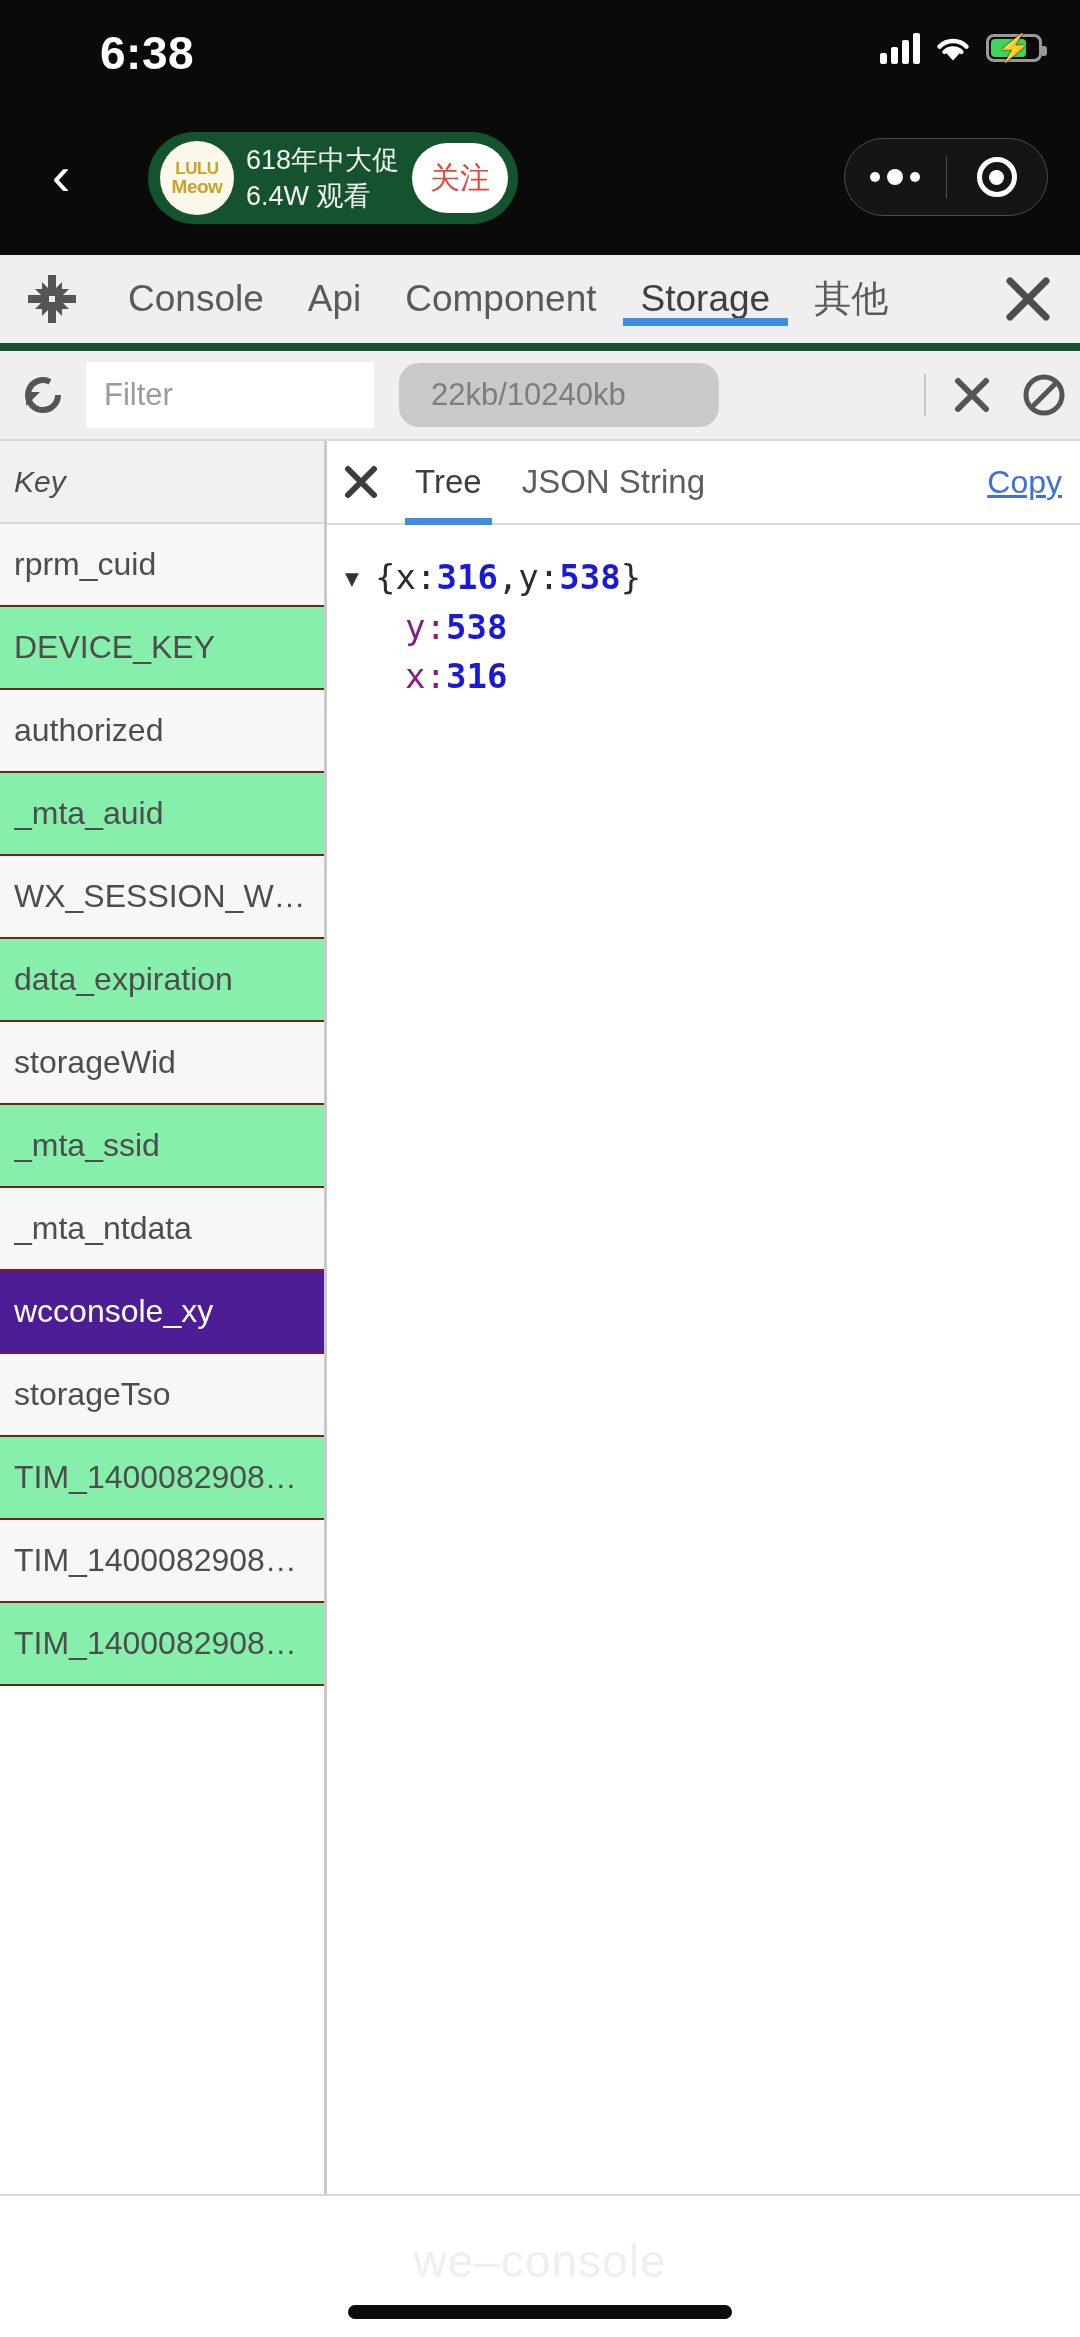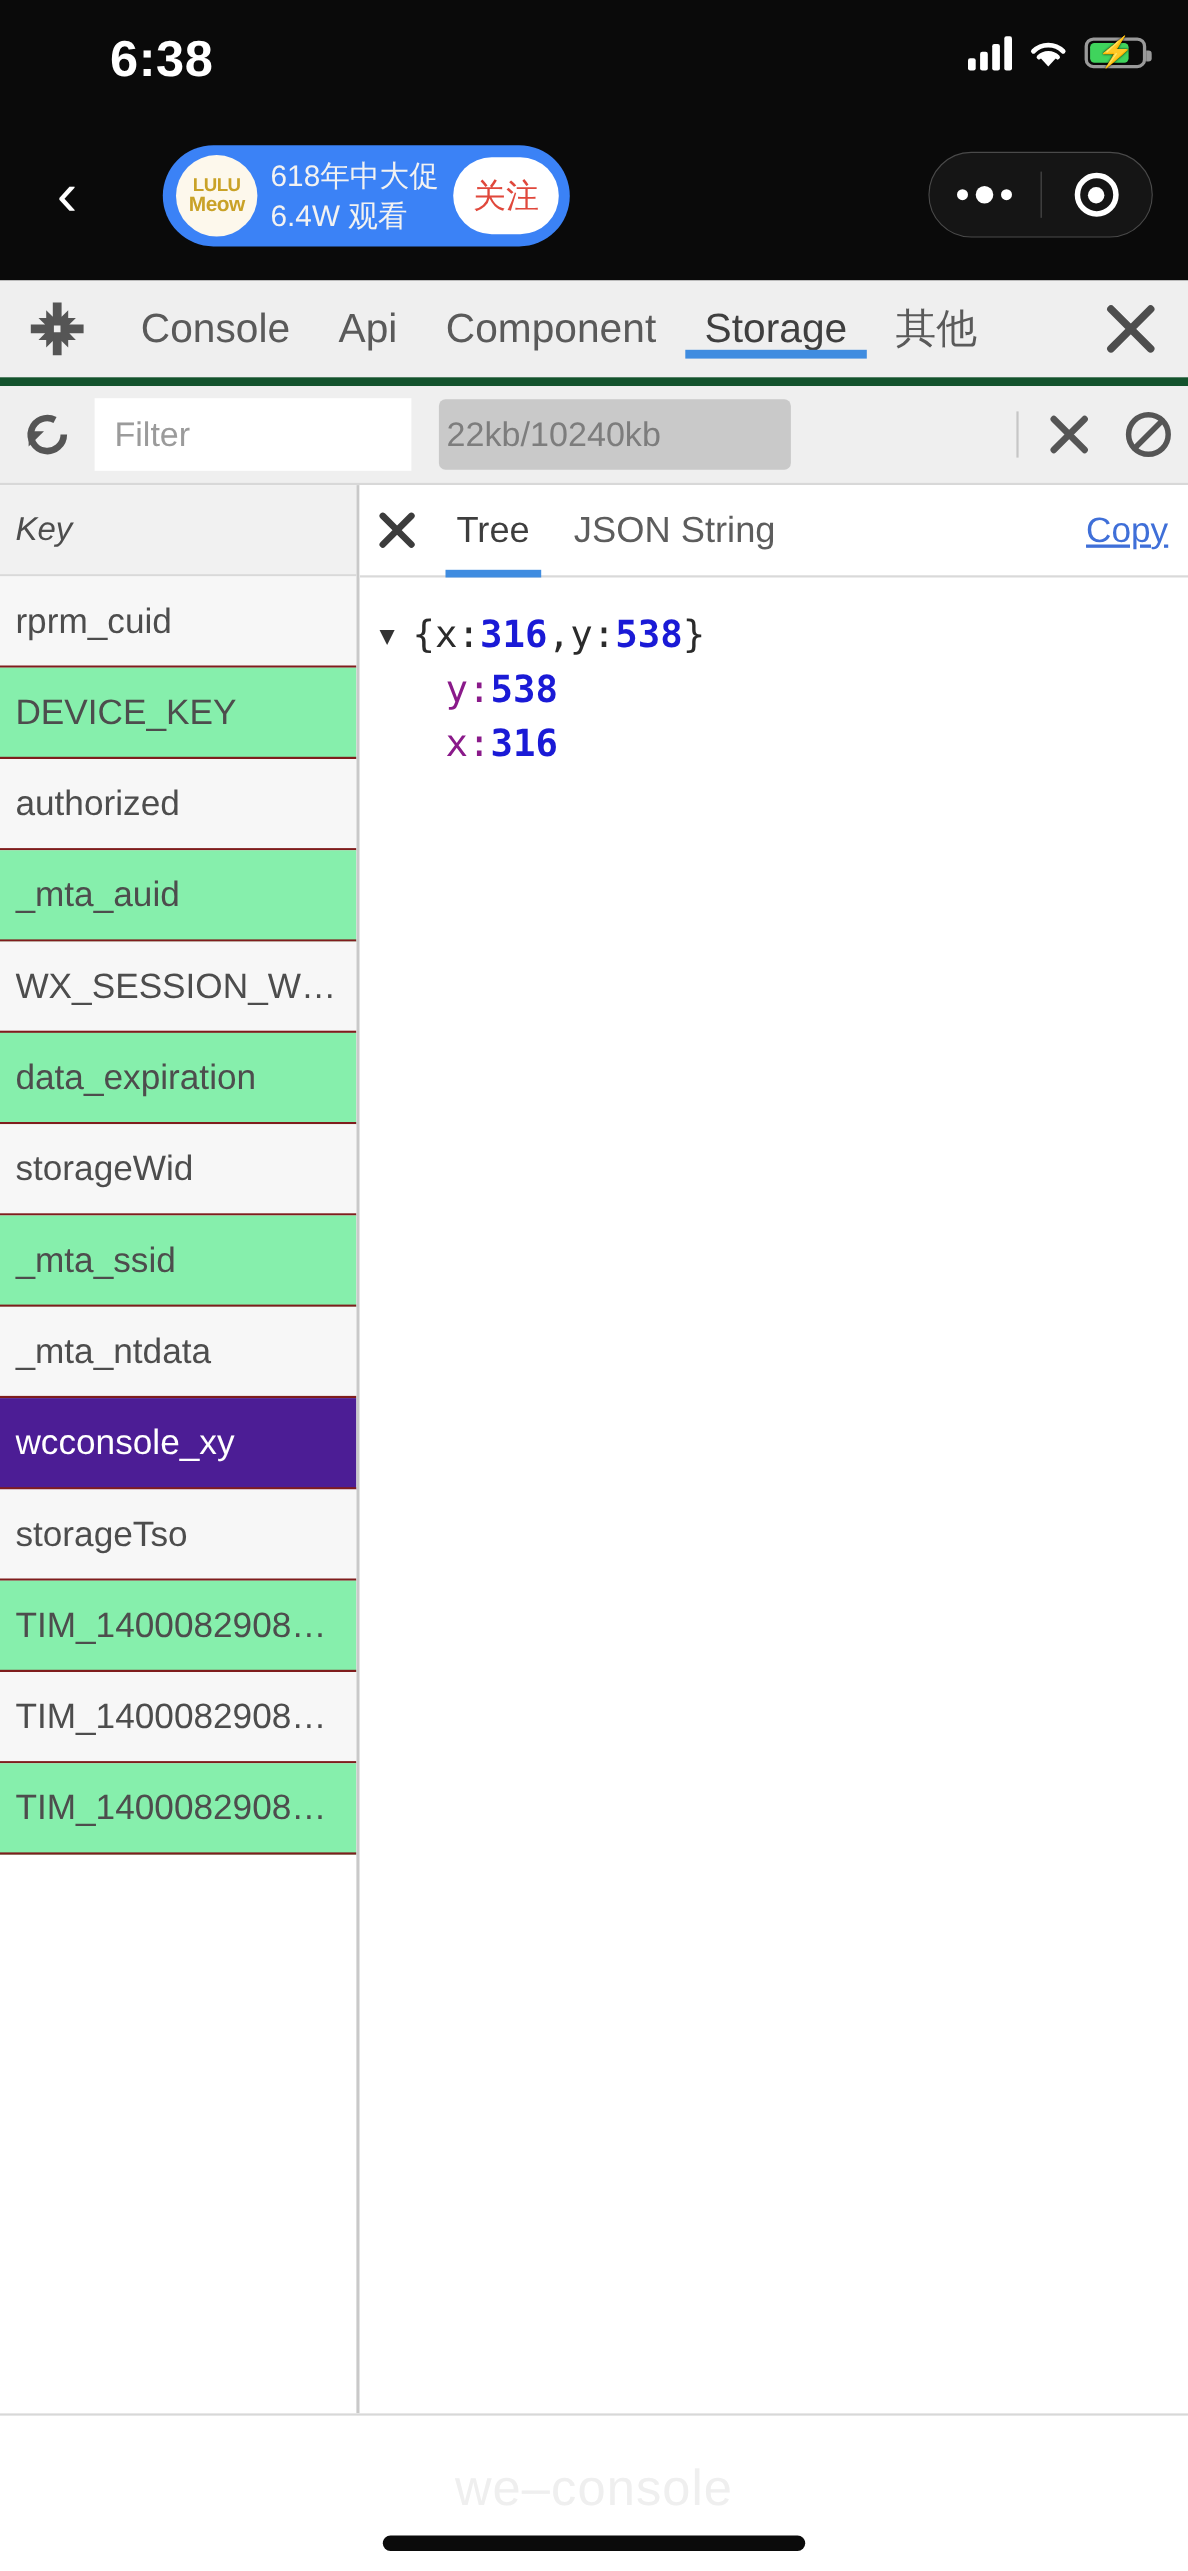--- a/index.html
+++ b/index.html
@@ -58,21 +58,21 @@
   }
   .back-arrow {
     position: absolute; left: 34px; top: 40px;
     width: 54px; height: 72px;
     display: flex; align-items: center; justify-content: center;
     color: #fff; font-size: 56px; font-weight: 300; line-height: 1;
   }
   .live-pill {
     position: absolute; left: 148px; top: 32px;
     height: 92px; width: 370px;
-    background: #3b82f6; border-radius: 46px;
+    background: #14532d; border-radius: 46px;
     display: flex; align-items: center; padding: 0 10px 0 12px;
   }
   .avatar {
     width: 74px; height: 74px; border-radius: 50%;
     background: #fdf8ec; flex: 0 0 74px;
     display: flex; flex-direction: column;
     align-items: center; justify-content: center;
     overflow: hidden;
   }
   .avatar .l1 { color: #c9a227; font-size: 17px; font-weight: 700; letter-spacing: -0.5px; line-height: 1; }
@@ -143,23 +143,23 @@
   .refresh-icon { width: 86px; display: flex; align-items: center; justify-content: center; }
   .filter-input {
     width: 288px; height: 66px; background: #ffffff;
     border: none; outline: none;
     font-family: "Liberation Sans", sans-serif;
     font-size: 31px; color: #444; padding: 0 18px;
   }
   .filter-input::placeholder { color: #9b9b9b; }
   .size-badge {
     margin-left: 25px; height: 64px; width: 320px;
-    background: #c9c9c9; border-radius: 6px;
+    background: #c9c9c9; border-radius: 20px;
     display: flex; align-items: center;
-    color: #7d7d7d; font-size: 31px; padding-left: 7px;
+    color: #7d7d7d; font-size: 31px; padding-left: 32px;
   }
   .fb-spacer { flex: 1; }
   .fb-div { width: 2px; height: 42px; background: #c6c6c6; margin-right: 10px; }
   .fb-ico { width: 72px; display: flex; align-items: center; justify-content: center; }
 
   
   .panes {
     position: absolute; left: 0; top: 441px; width: 1080px; height: 1753px;
     display: flex;
   }

